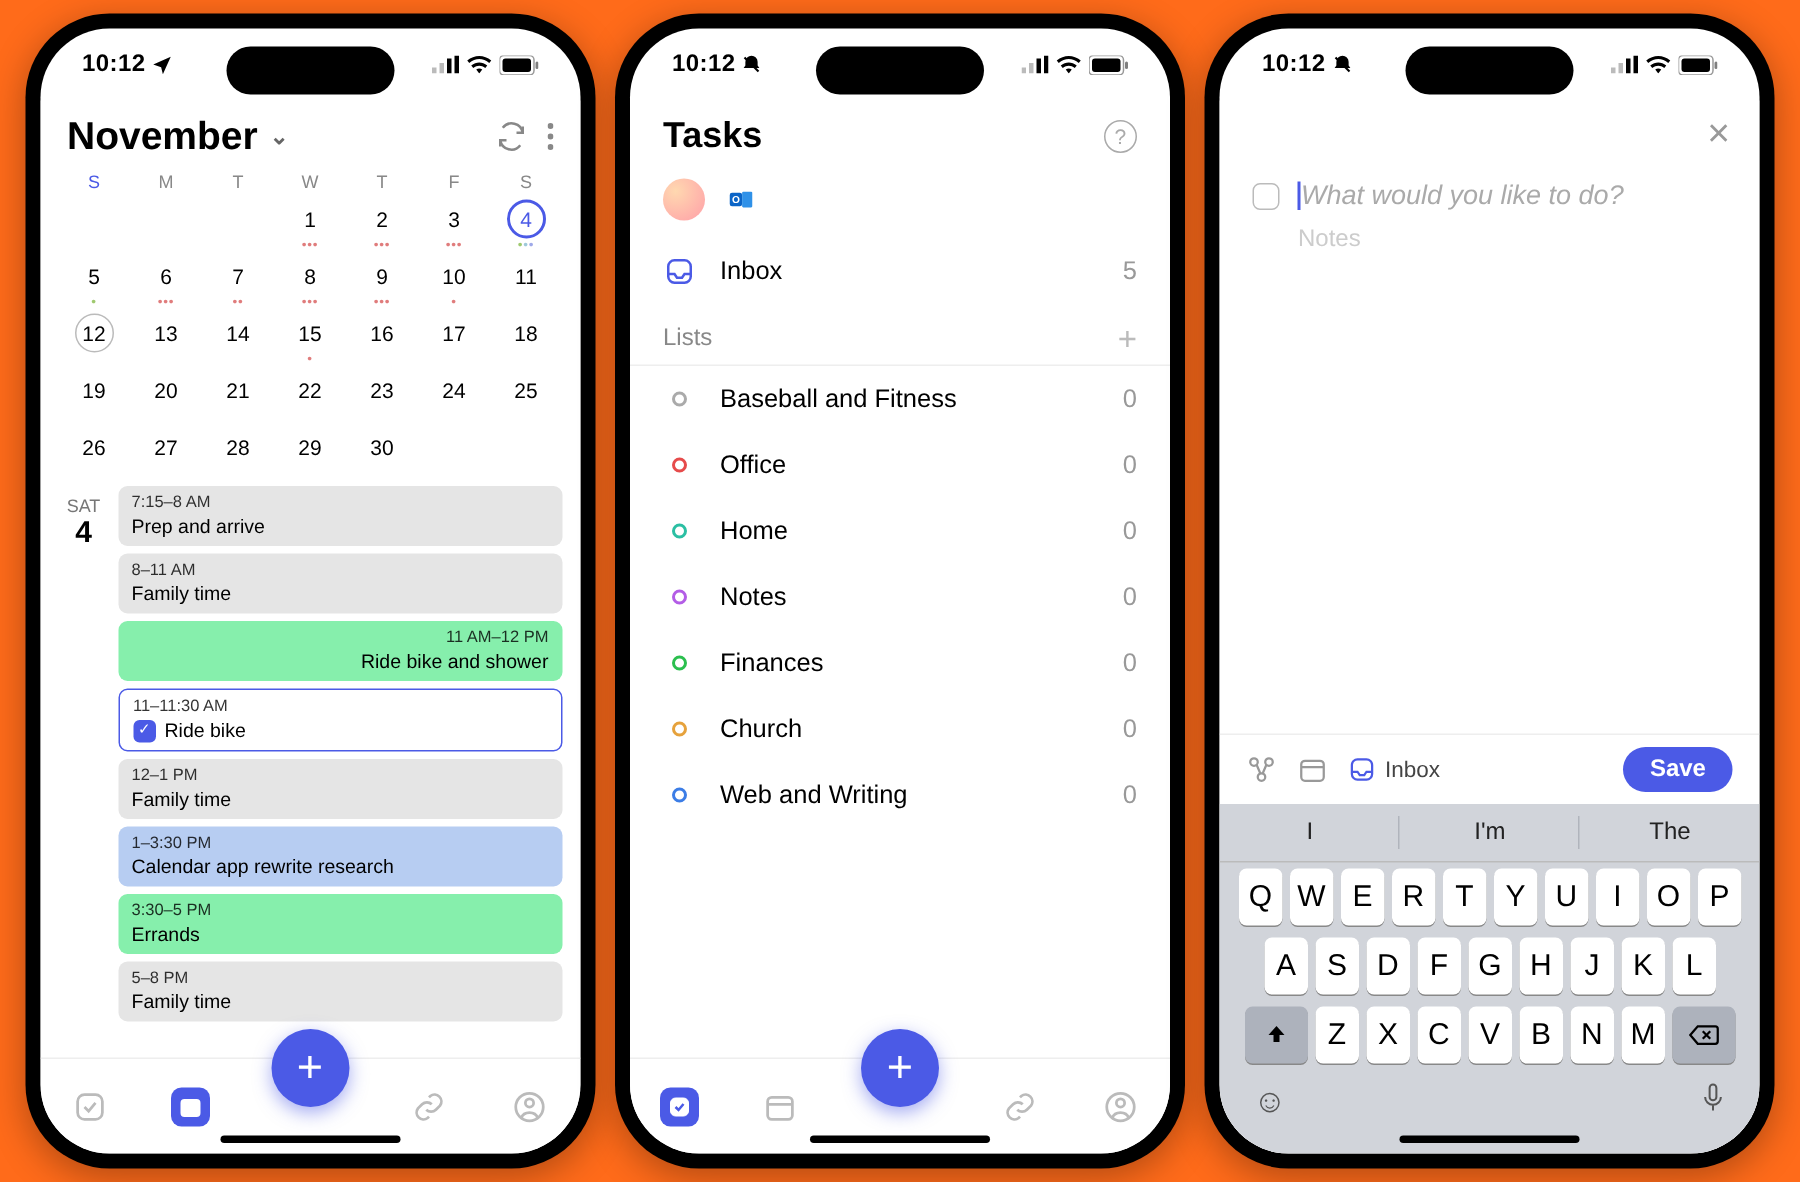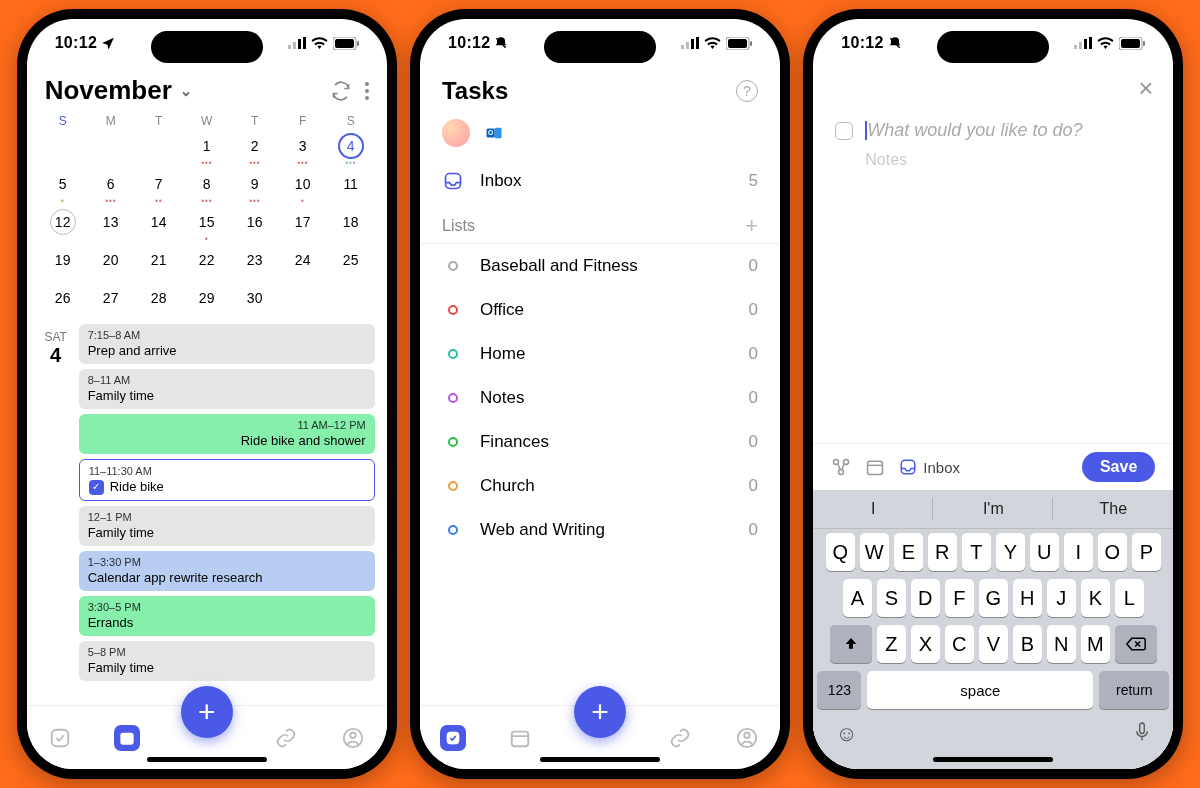--- a/index.html
+++ b/index.html
@@ -586,25 +586,20 @@
             <div class="key">B</div>
             <div class="key">N</div>
             <div class="key">M</div>
           <div class="key wide">
               <svg width="20" height="16" viewBox="0 0 24 18" fill="none" stroke="#000" stroke-width="1.8">
                 <path d="M7 2h14a2 2 0 012 2v10a2 2 0 01-2 2H7l-6-7 6-7z"></path>
                 <path d="M11 6l6 6M17 6l-6 6"></path>
               </svg>
             </div>
         </div>
-        <div class="kbot">
-          <div class="key xwide">123</div>
-          <div class="key space">space</div>
-          <div class="key xwide" style="width:70px">return</div>
-        </div>
         <div class="kfooter">
           <span style="font-size:22px;">☺</span>
           <svg width="18" height="22" viewBox="0 0 24 28" fill="none" stroke="#555" stroke-width="1.8">
               <rect x="9" y="2" width="6" height="14" rx="3"></rect>
               <path d="M5 13a7 7 0 0014 0M12 20v5"></path>
             </svg>
         </div>
       </div>
     </div>
     <div class="home-ind"></div>

